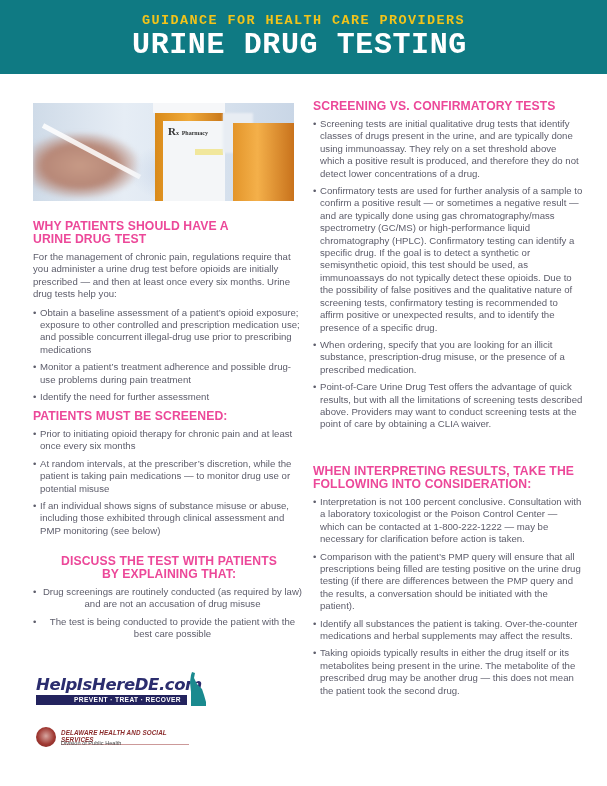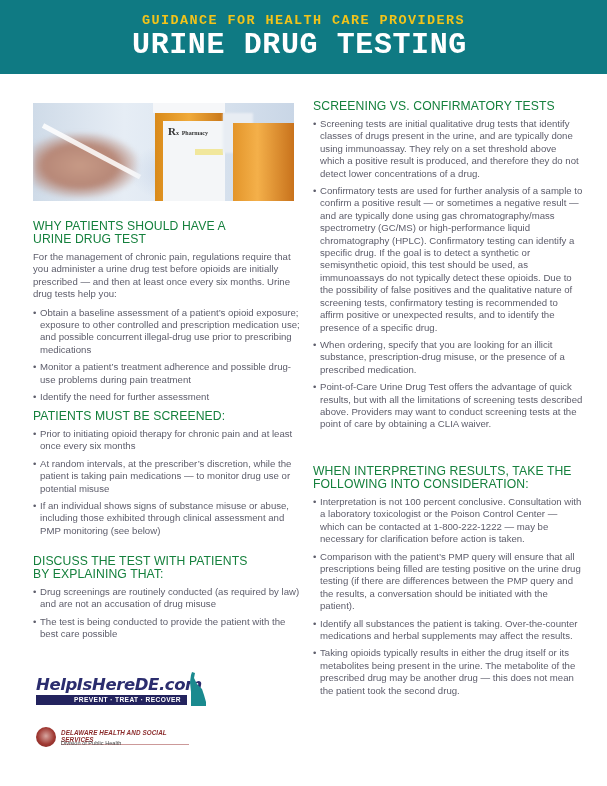--- a/index.html
+++ b/index.html
@@ -59,38 +59,38 @@
   }
   .photo .cap2 {
     position: absolute; left: 190px; top: 10px; width: 30px; height: 40px; background: #e8edf3; filter: blur(1px);
   }
   .photo .blur-blob {
     position: absolute; left: 95px; top: 40px; width: 90px; height: 58px;
     background: radial-gradient(ellipse, #cdd9ea 0%, rgba(205,217,234,0) 70%);
   }
 
   h2 {
-    color: #15803d; font-weight: normal; font-size: 12.2px; line-height: 13px;
+    color: #ec4899; font-weight: bold; font-size: 12.2px; line-height: 13px;
     text-transform: uppercase; letter-spacing: 0.1px;
   }
   p, li {
     font-size: 9.6px; line-height: 12.4px; color: #5d5d6b;
   }
   ul { list-style: none; }
   li { position: relative; padding-left: 7px; margin-bottom: 5px; }
   li .bullet { position: absolute; left: 0; top: 0; }
 
   .sec { position: absolute; }
   .sec h2 { margin-bottom: 5px; }
   .sec p { margin-bottom: 6px; }
 
   
   #sec-why { left: 33px; top: 220px; width: 272px; }
   #sec-screened { left: 33px; top: 410px; width: 272px; }
-  #sec-discuss { left: 33px; top: 555px; width: 272px; }
+  #sec-discuss { left: 33px; top: 555px; width: 272px; text-align: center; }
 
   
   #sec-screen-vs { left: 313px; top: 100px; width: 270px; }
   #sec-interpret { left: 313px; top: 465px; width: 270px; }
 
   .logo-help {
     position: absolute; left: 36px; top: 675px; width: 175px; height: 40px;
   }
   .logo-help .name {
     position: absolute; left: 0; top: 0; font-family: "DejaVu Sans", sans-serif;

